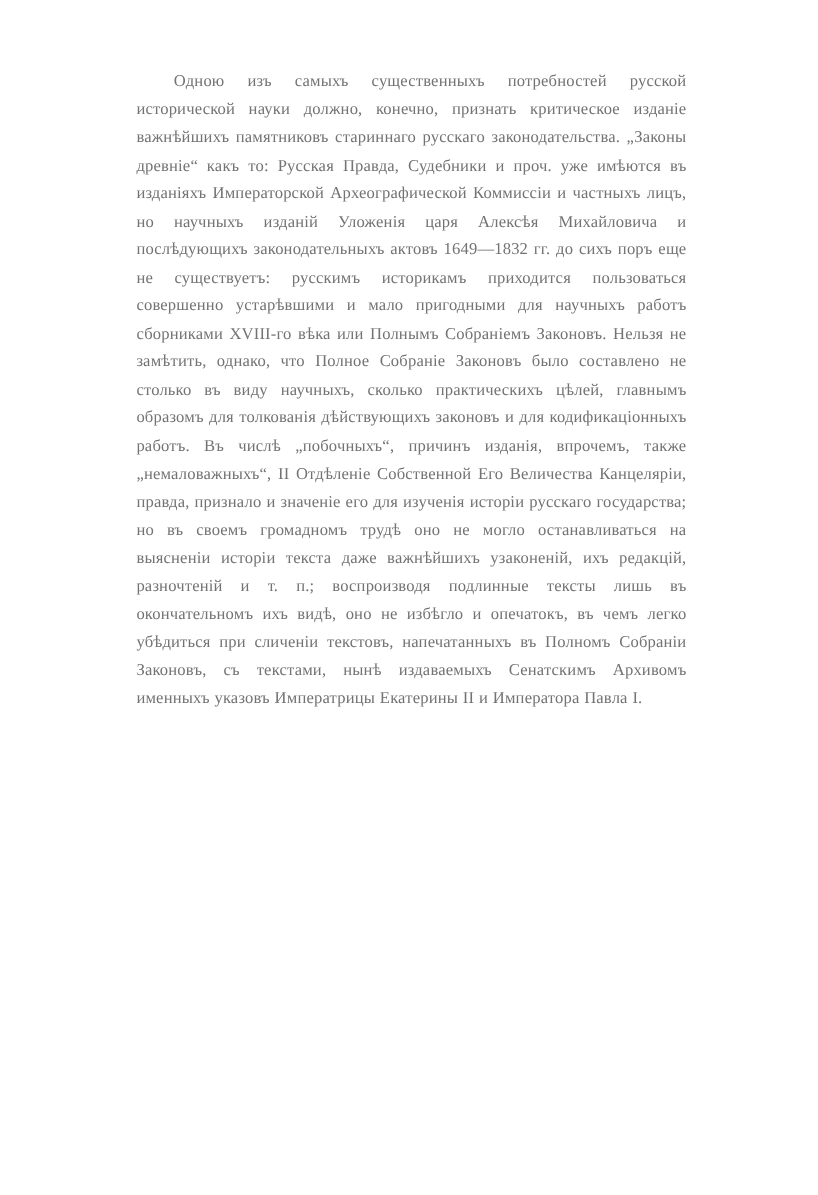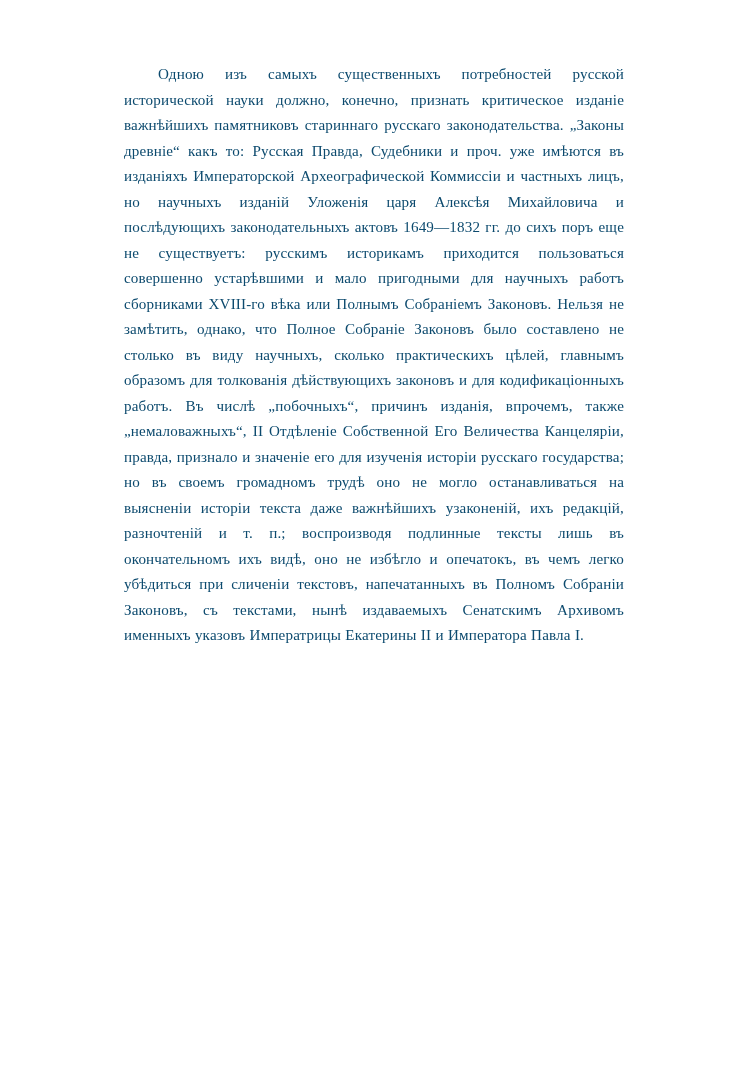--- a/index.html
+++ b/index.html
@@ -24,21 +24,21 @@
     position: absolute;
     left: 124px;
     top: 62px;
     width: 500px;
     font-size: 15.1px;
     line-height: 25.5px;
     text-align: justify;
     text-justify: inter-word;
     letter-spacing: 0.15px;
     word-spacing: 0.4px;
-    color: #0c4a6e;
+    color: #737373;
   }
   .text-block p {
     margin: 0;
     text-indent: 34px;
     text-align: justify;
   }
   .text-block p:last-child {
     
   }
 </style>

